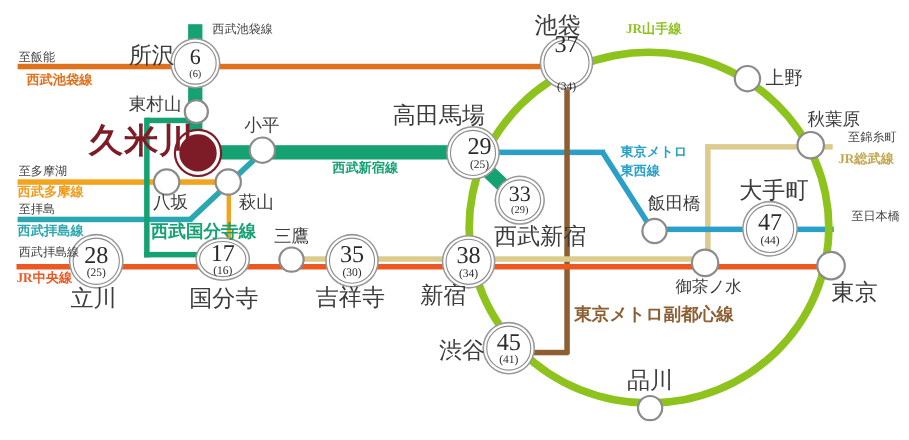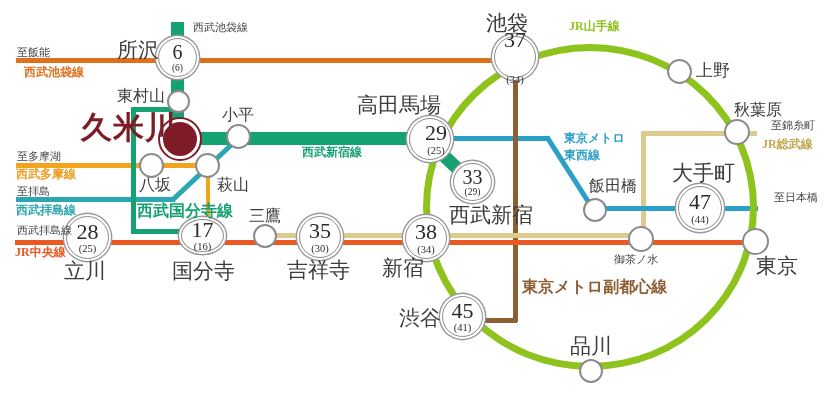--- a/index.html
+++ b/index.html
@@ -157,18 +157,18 @@
   <div class="lbl st" style="left:734px;top:101px;">秋葉原</div>
   <div class="lbl dest" style="left:771px;top:119px;">至錦糸町</div>
   <div class="lbl line-lbl" style="left:762px;top:138px;color:var(--sobu-text);">JR総武線</div>
   <div class="lbl line-lbl" style="left:564px;top:130px;color:var(--tozai-blue);line-height:1.45;font-family:Liberation Serif, serif;">
     <div>東京メトロ</div>
     <div>東西線</div>
   </div>
   <div class="lbl st" style="left:589px;top:177px;">飯田橋</div>
   <div class="lbl big" style="left:672px;top:161px;">大手町</div>
   <div class="lbl dest" style="left:774px;top:191px;">至日本橋</div>
-  <div class="lbl st" style="left:614px;top:253px;font-size:11px;">御茶ノ水</div>
+  <div class="lbl st" style="left:614px;top:253px;font-size:15px;">御茶ノ水</div>
   <div class="lbl big" style="left:756px;top:254px;">東京</div>
   <div class="lbl line-lbl" style="left:522px;top:278px;font-size:16px;color:var(--fukutoshin-brown);">東京メトロ副都心線</div>
   <div class="lbl big" style="left:570px;top:334px;">品川</div>
 
 </div>
 
 </body></html>

